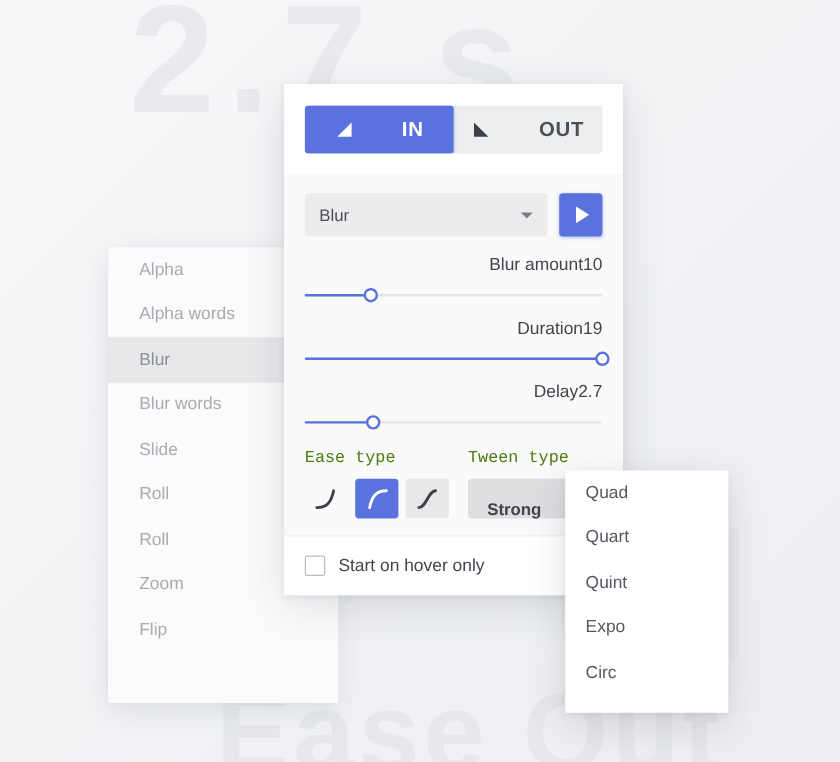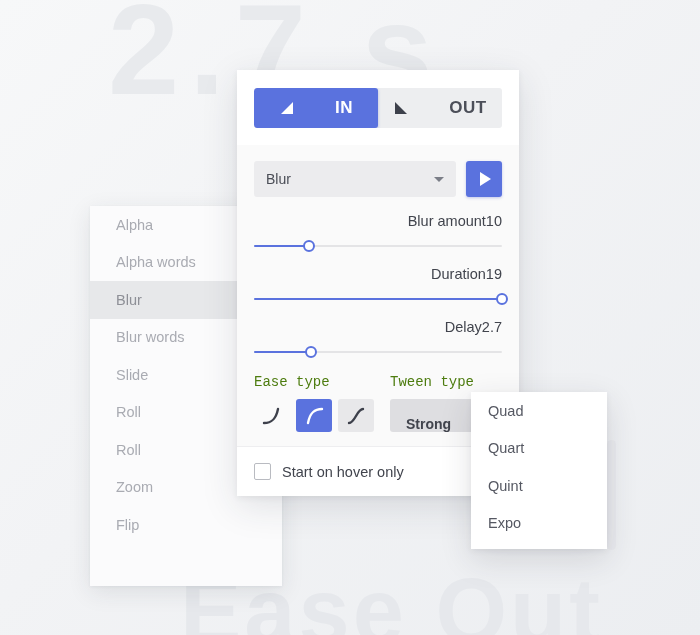--- a/index.html
+++ b/index.html
@@ -220,21 +220,21 @@
     background:#fff;
     cursor:pointer;
     box-sizing:border-box;
   }
   .check-label{font-size:14.5px;color:#41444d;text-align:right;}
 
   
   .dropdown{
     position:absolute;
     left:471px;top:392px;
-    width:136px;height:157px;
+    width:136px;height:202px;
     background:#ffffff;
     box-shadow:0 10px 30px rgba(40,45,60,.14), 0 2px 6px rgba(40,45,60,.07);
     z-index:6;
     overflow:hidden;
   }
   .dd-item{
     height:37.5px;
     display:flex;align-items:center;
     padding-left:17px;
     font-size:14.5px;

